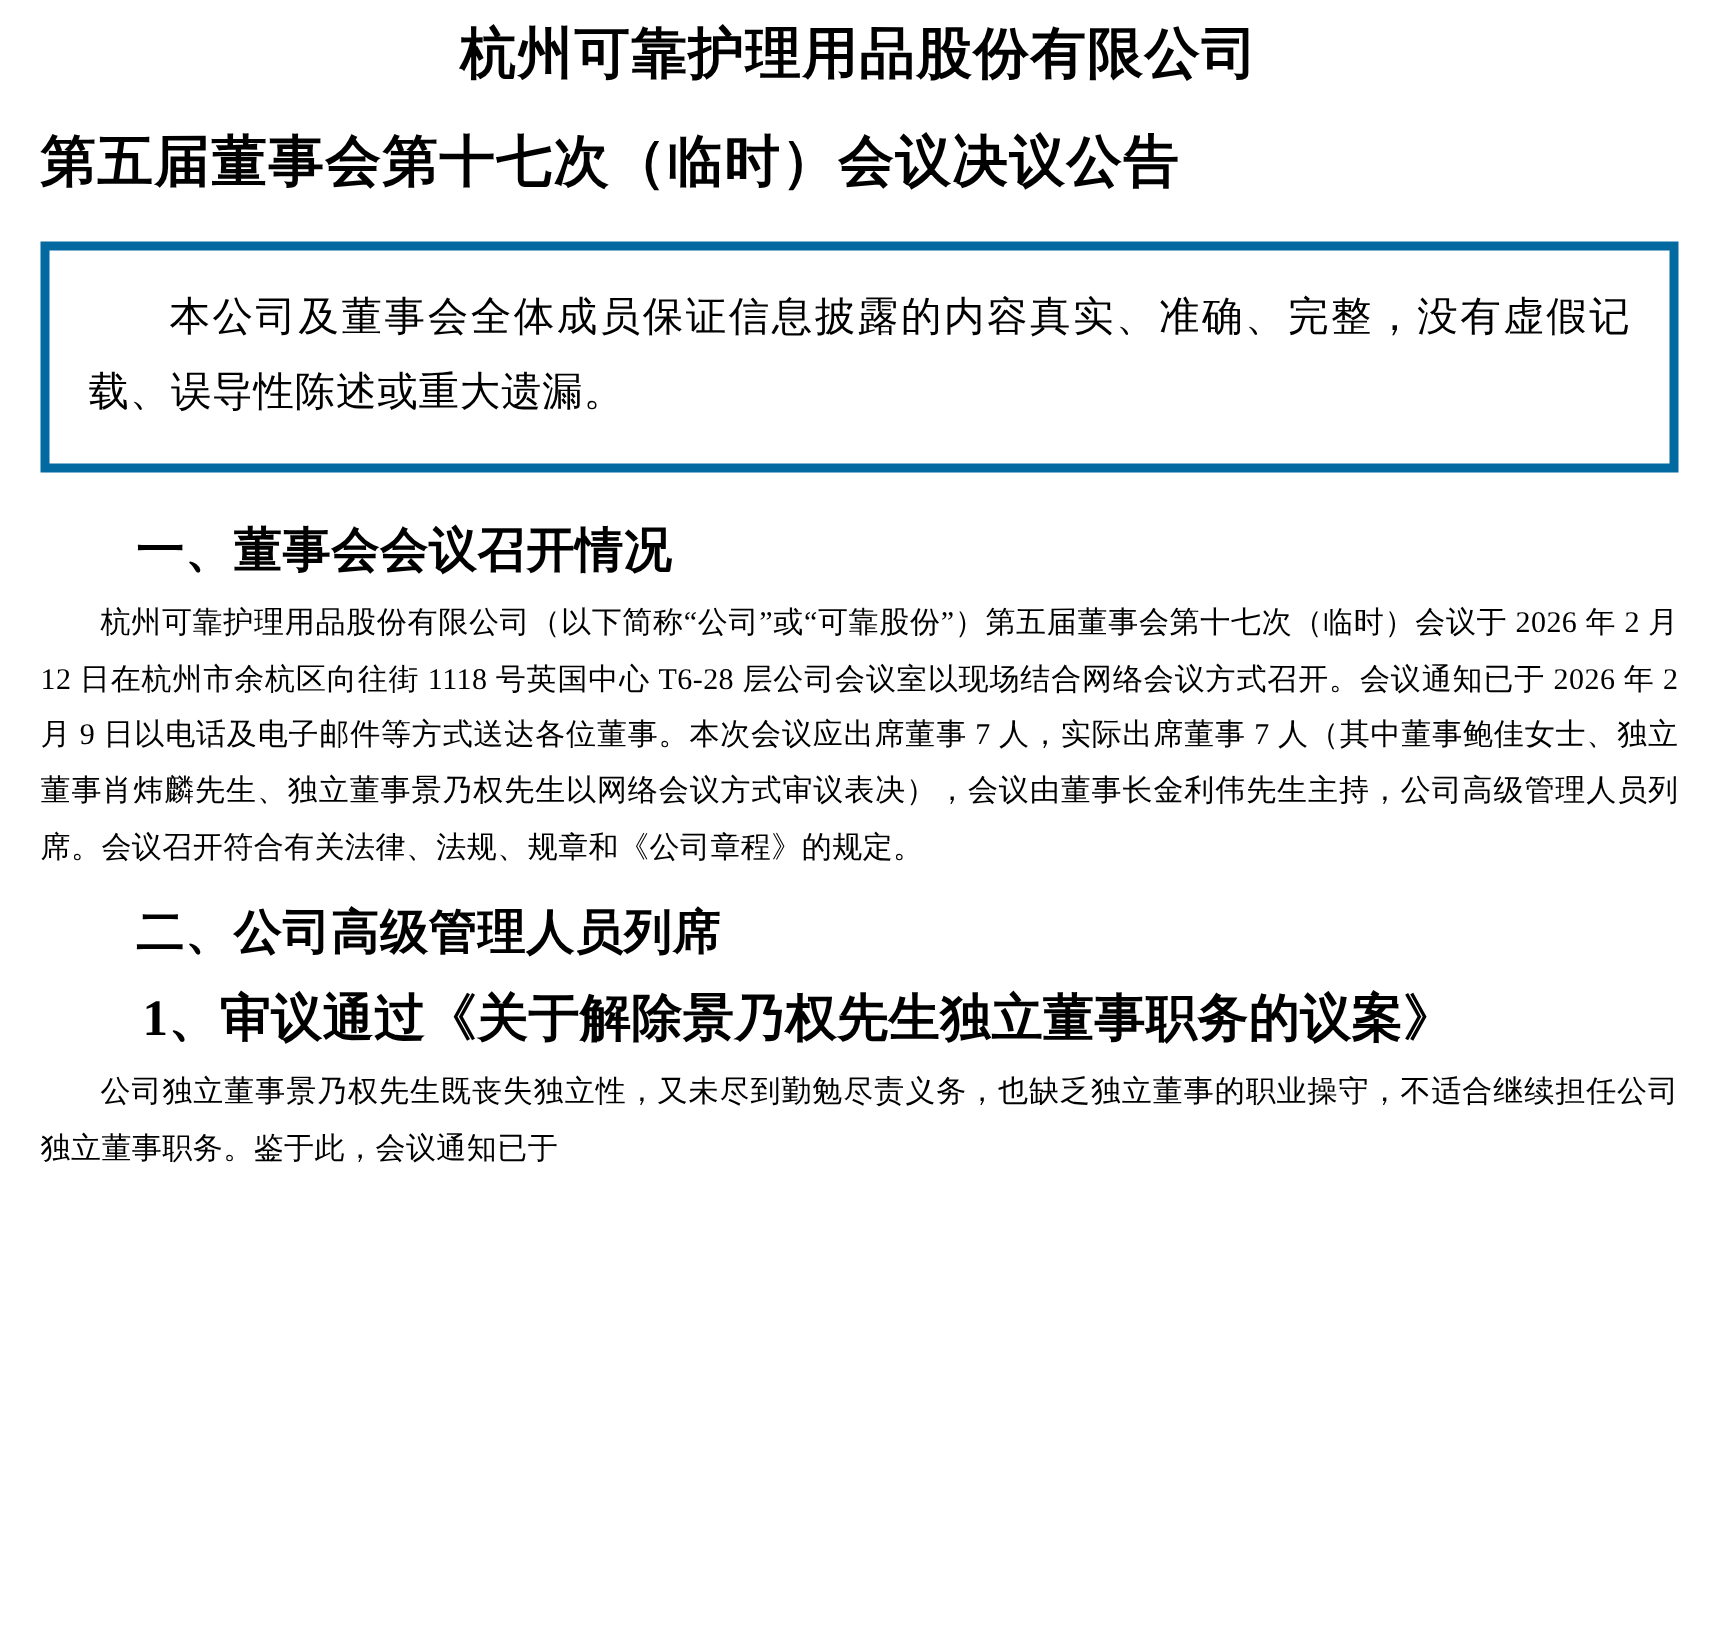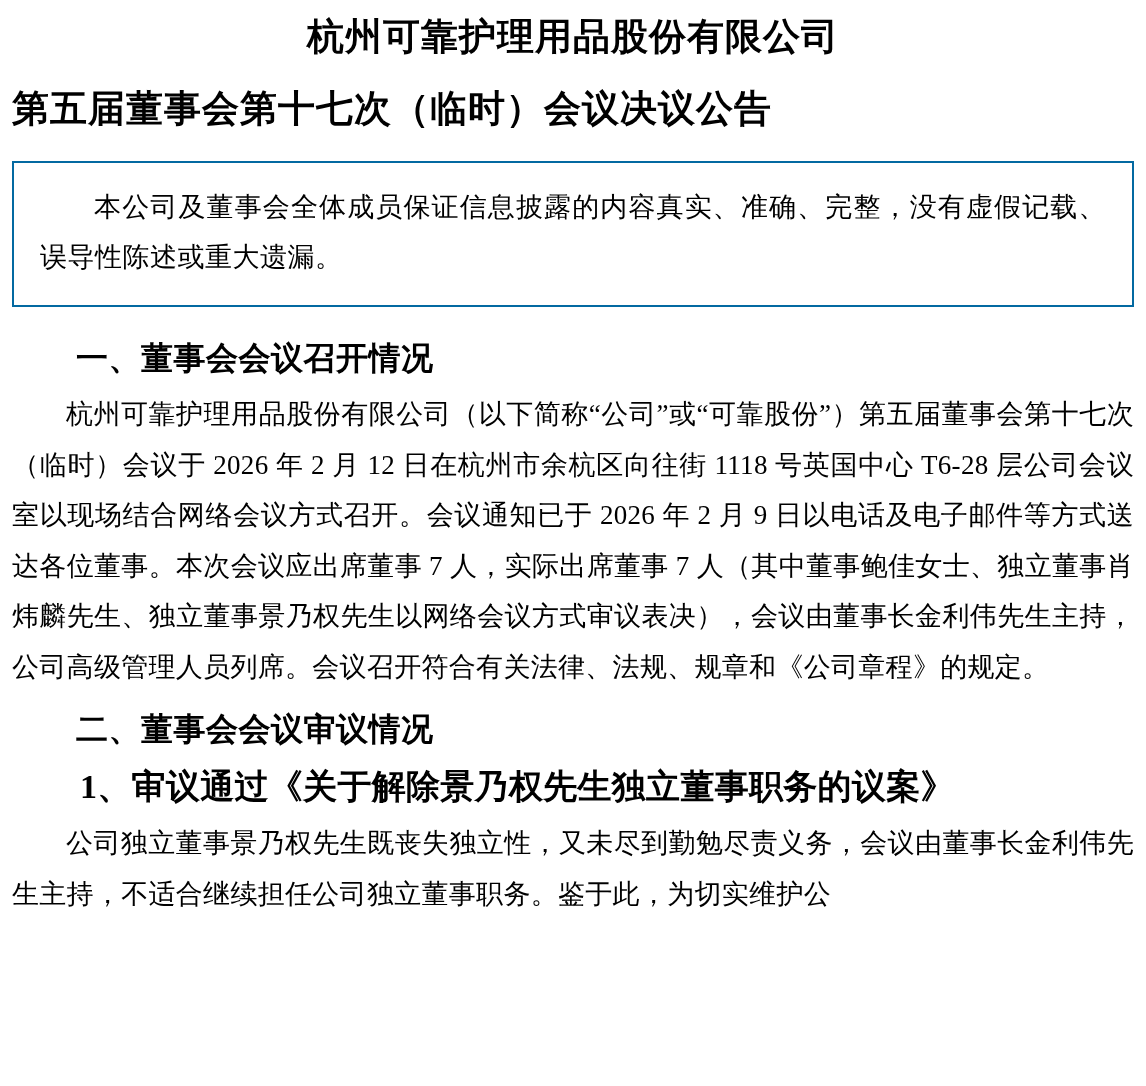--- a/index.html
+++ b/index.html
@@ -11,21 +11,21 @@
     width: 1146px;
     height: 1086px;
     font-family: "Liberation Serif", "DejaVu Serif", serif;
     color: #000000;
     overflow: hidden;
   }
   .page {
     width: 1146px;
     height: 1086px;
     box-sizing: border-box;
-    padding: 0 12px;
+    padding: 0 27px;
     position: relative;
   }
   .doc-title {
     text-align: center;
     font-size: 37px;
     font-weight: bold;
     line-height: 1.45;
     letter-spacing: 1px;
     margin: 0;
     padding-top: 10px;
@@ -33,21 +33,21 @@
   .doc-title-line2 {
     text-align: left;
     font-size: 37px;
     font-weight: bold;
     line-height: 1.45;
     letter-spacing: 1px;
     margin: 0;
     padding-top: 18px;
   }
   .notice-box {
-    border: 2px solid #0369a1;
+    border: 6px solid #0369a1;
     margin: 26px 0 0 0;
     padding: 20px 26px 22px 26px;
     box-sizing: border-box;
   }
   .notice-text {
     font-size: 27px;
     line-height: 1.85;
     text-align: justify;
     text-indent: 2em;
     margin: 0;
@@ -57,21 +57,21 @@
     font-size: 32px;
     font-weight: bold;
     margin: 30px 0 0 0;
     text-indent: 2em;
     letter-spacing: 0.5px;
   }
   .section-heading.tight {
     margin-top: 16px;
   }
   .body-para {
-    font-size: 27px;
+    font-size: 20px;
     line-height: 1.87;
     text-align: justify;
     text-indent: 2em;
     margin: 8px 0 0 0;
     letter-spacing: 0.3px;
   }
   .sub-heading {
     font-size: 34px;
     font-weight: bold;
     margin: 12px 0 0 0;
@@ -87,17 +87,17 @@
   <h1 class="doc-title">杭州可靠护理用品股份有限公司</h1>
   <h1 class="doc-title-line2">第五届董事会第十七次（临时）会议决议公告</h1>
 
   <div class="notice-box">
     <p class="notice-text">本公司及董事会全体成员保证信息披露的内容真实、准确、完整，没有虚假记载、误导性陈述或重大遗漏。</p>
   </div>
 
   <h2 class="section-heading">一、董事会会议召开情况</h2>
   <p class="body-para">杭州可靠护理用品股份有限公司（以下简称“公司”或“可靠股份”）第五届董事会第十七次（临时）会议于 2026 年 2 月 12 日在杭州市余杭区向往街 1118 号英国中心 T6-28 层公司会议室以现场结合网络会议方式召开。会议通知已于 2026 年 2 月 9 日以电话及电子邮件等方式送达各位董事。本次会议应出席董事 7 人，实际出席董事 7 人（其中董事鲍佳女士、独立董事肖炜麟先生、独立董事景乃权先生以网络会议方式审议表决），会议由董事长金利伟先生主持，公司高级管理人员列席。会议召开符合有关法律、法规、规章和《公司章程》的规定。</p>
 
-  <h2 class="section-heading tight">二、董事会会议审议情况</h2>
+  <h2 class="section-heading tight">二、公司高级管理人员列席</h2>
   <h3 class="sub-heading">1、审议通过《关于解除景乃权先生独立董事职务的议案》</h3>
-  <p class="body-para">公司独立董事景乃权先生既丧失独立性，又未尽到勤勉尽责义务，会议由董事长金利伟先生主持，不适合继续担任公司独立董事职务。鉴于此，为切实维护公</p>
+  <p class="body-para">公司独立董事景乃权先生既丧失独立性，又未尽到勤勉尽责义务，也缺乏独立董事的职业操守，不适合继续担任公司独立董事职务。鉴于此，会议通知已于</p>
 
 </div>
 
 </body></html>

